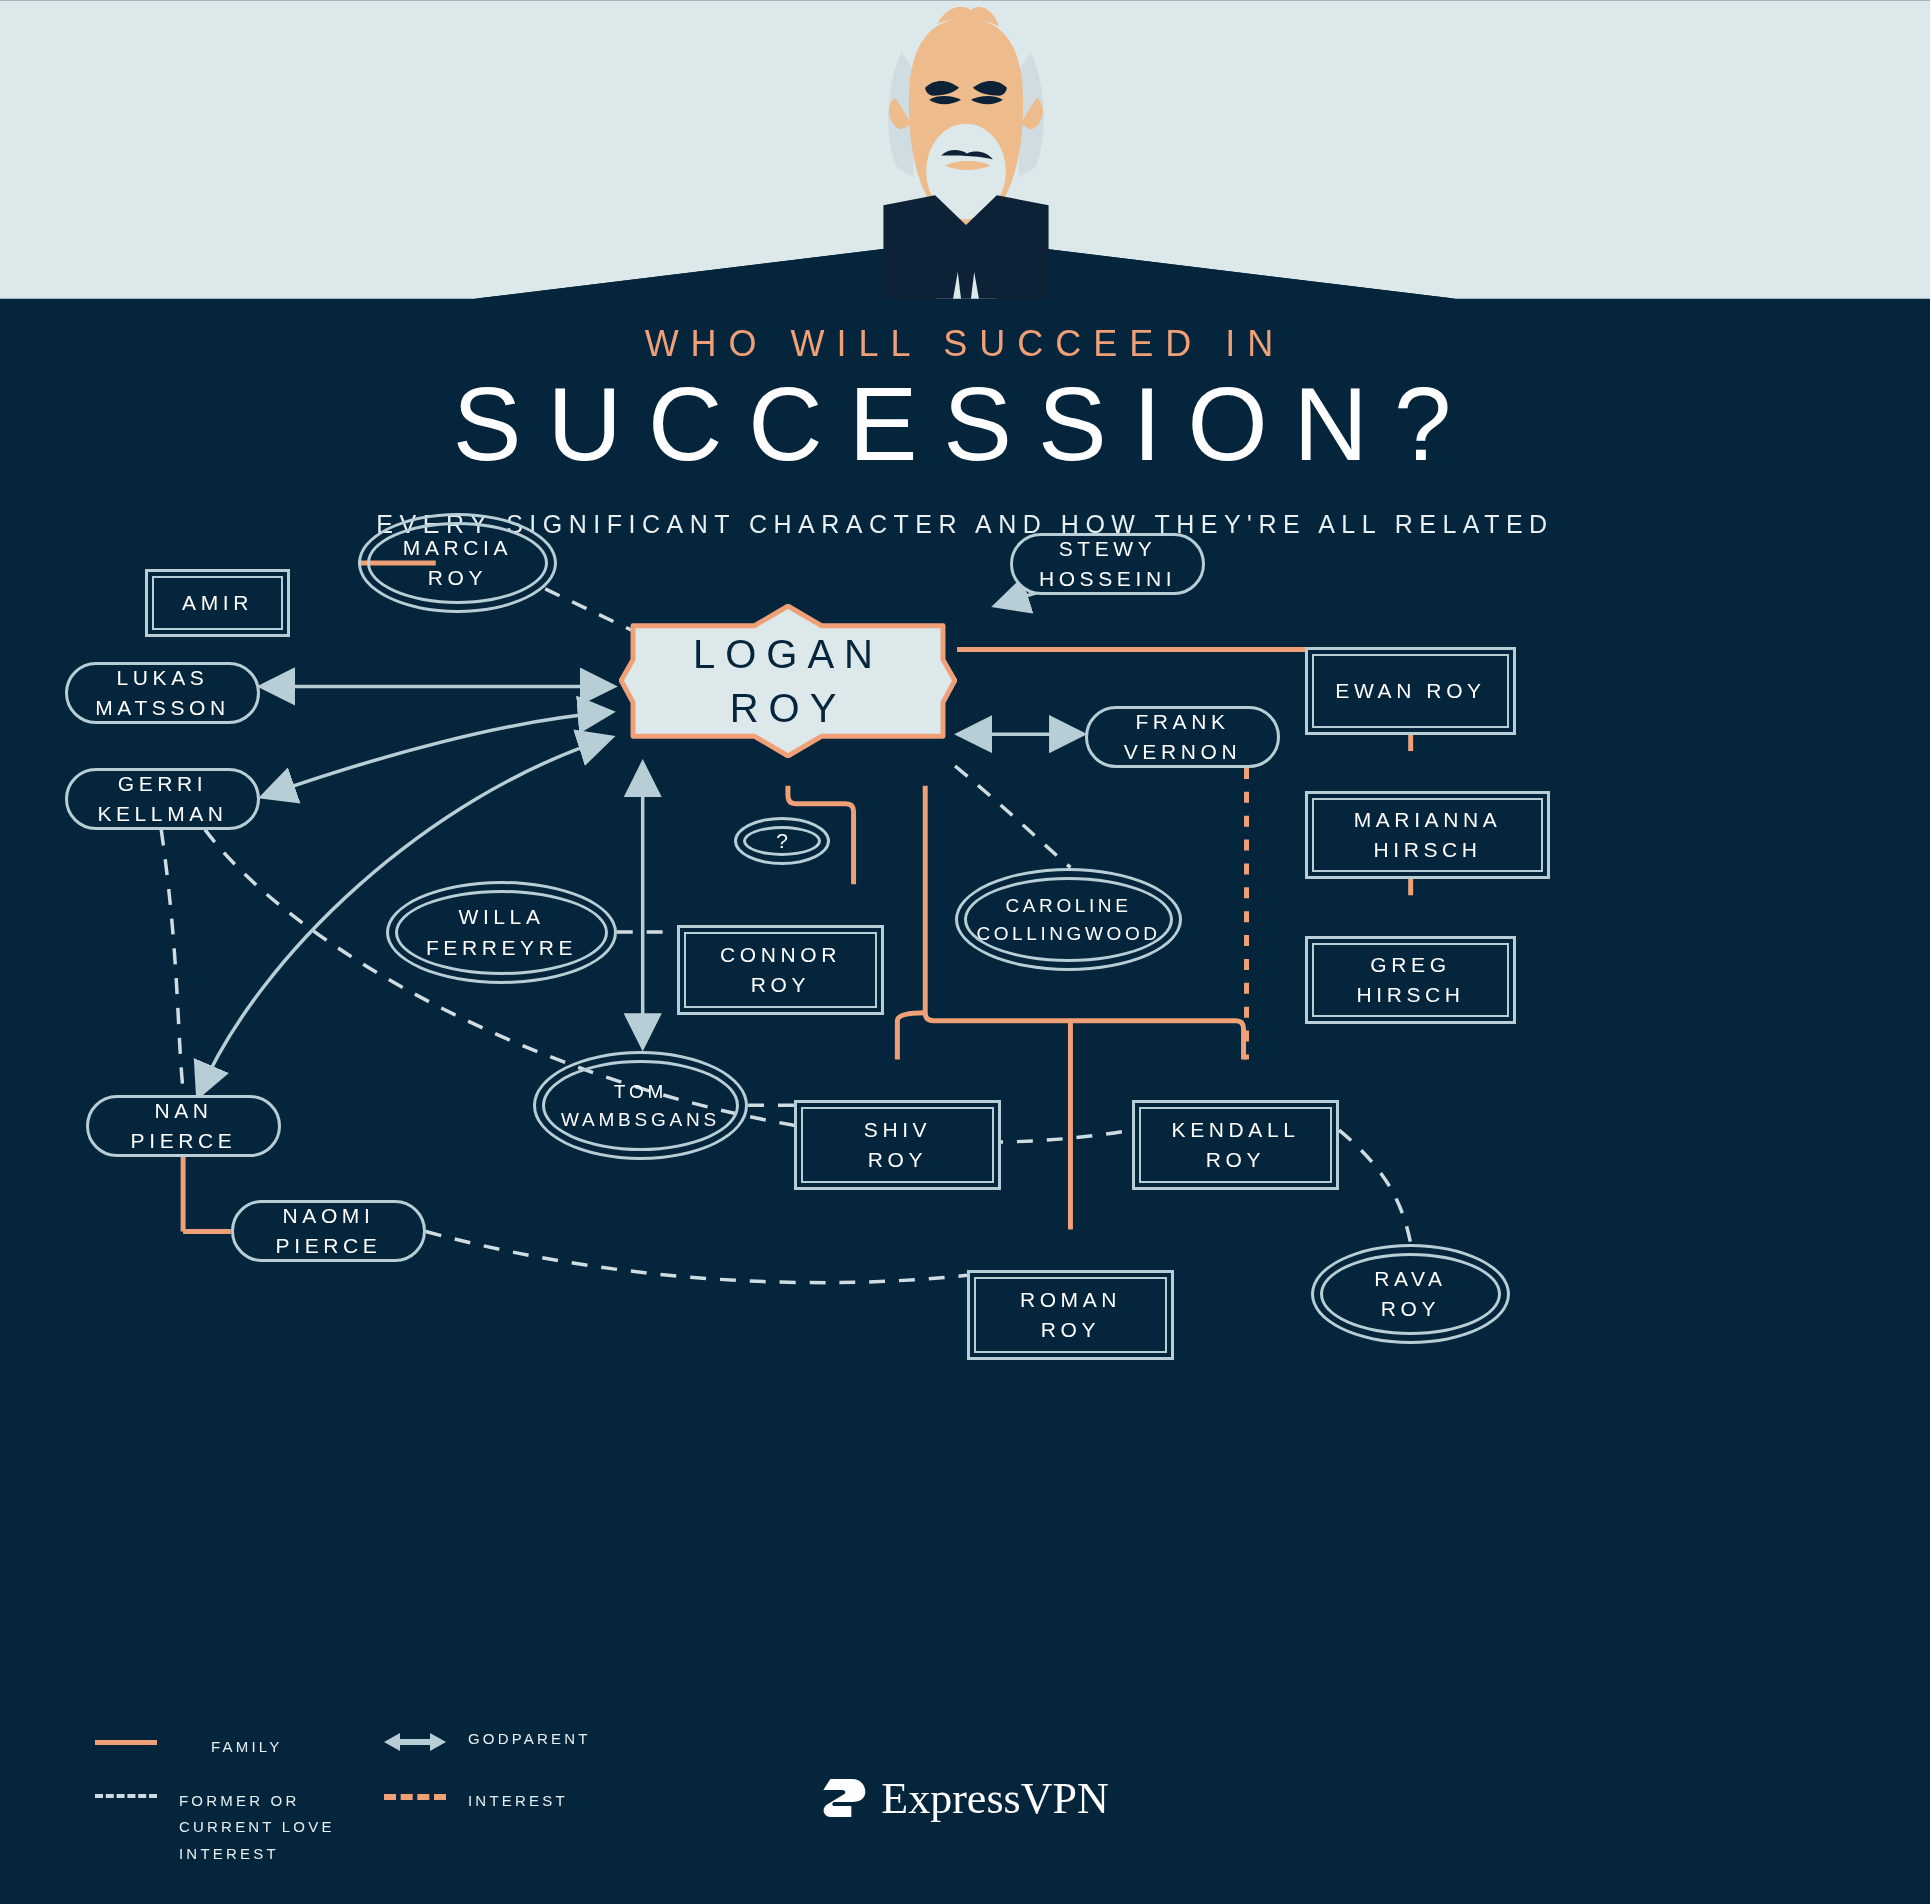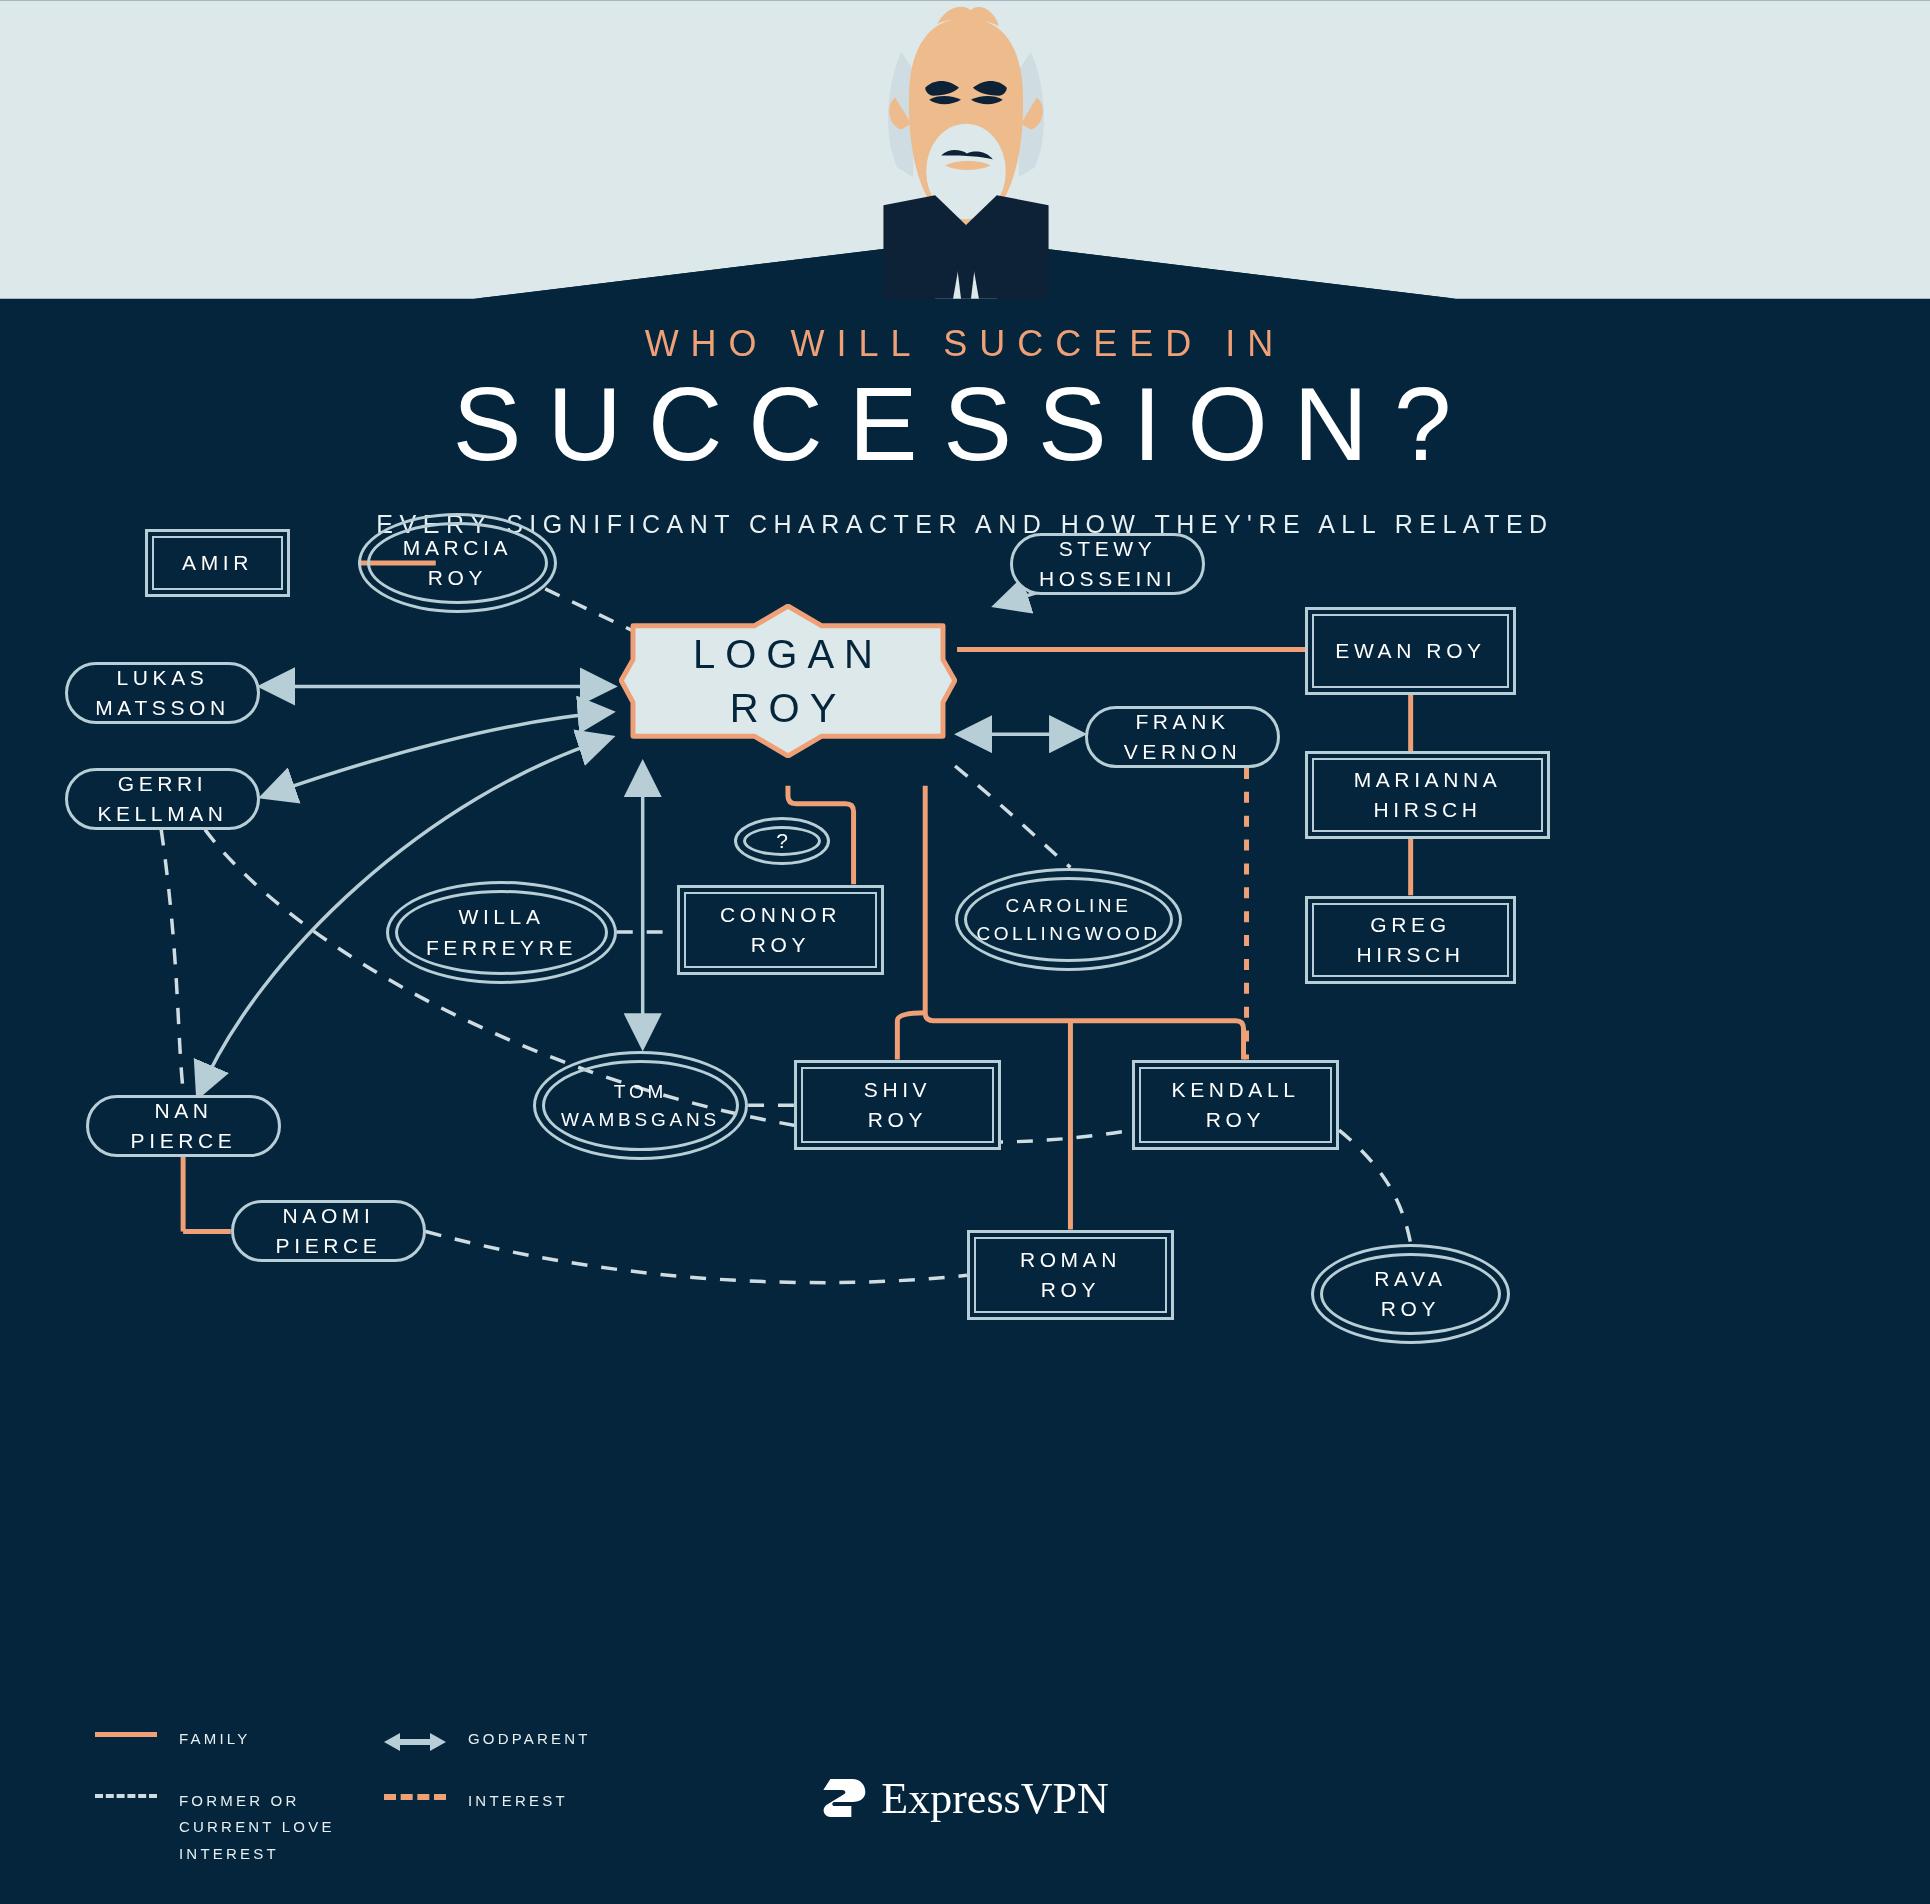--- a/index.html
+++ b/index.html
@@ -40,20 +40,21 @@
     text-align:center;
     color:#ffffff;
     font-size:21px; letter-spacing:4.6px; line-height:1.45;
     z-index:5;
   }
   
   .node.rect {
     border:3px solid #b8ced6;
     background:#04253b;
     box-shadow: inset 0 0 0 4px #04253b, inset 0 0 0 6px #b8ced6;
+    margin-top: 40px;
   }
   
   .node.pill {
     border:3px solid #b8ced6;
     background:#04253b;
     border-radius:34px;
   }
   
   .node.ell {
     border:3px solid #b8ced6;
@@ -280,21 +281,21 @@
     </div>
 
     <div class="node ell" style="left:1311px; top:1244px; width:199px; height:100px;">
       <span>RAVA<br>ROY</span>
     </div>
 
   </div>
 
   <div class="legend">
 
-    <div class="legend-row" style="left:0; top:0;">
+    <div class="legend-row" style="left:0; top:8px;gap:32px;">
       <span class="legend-key">
         <span class="solid-line"></span>
       </span>
       <span class="legend-text">FAMILY</span>
     </div>
 
     <div class="legend-row" style="left:0; top:62px;">
       <span class="legend-key">
         <span class="dash-line"></span>
       </span>

